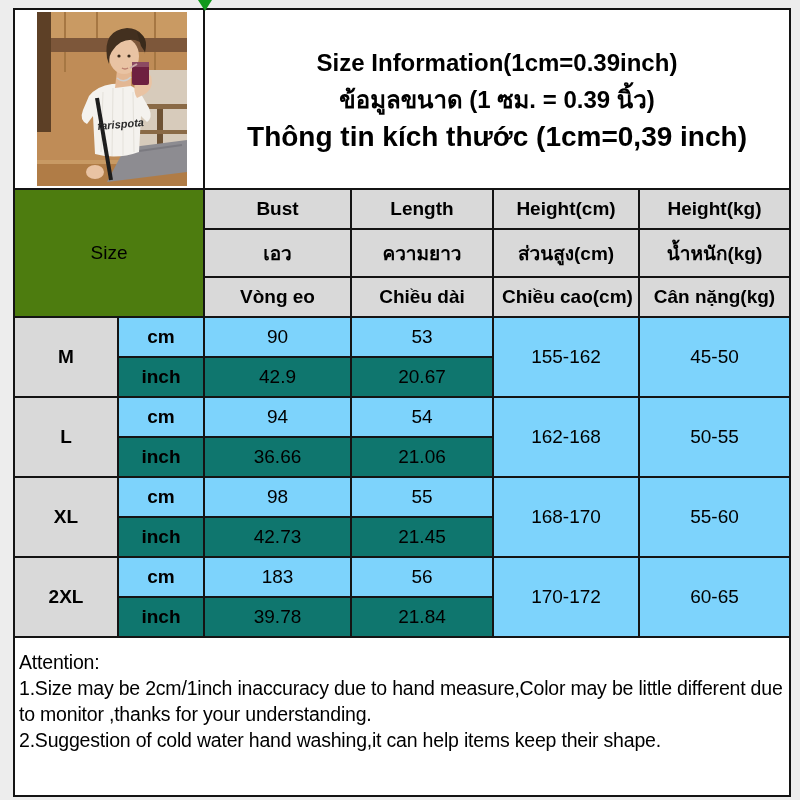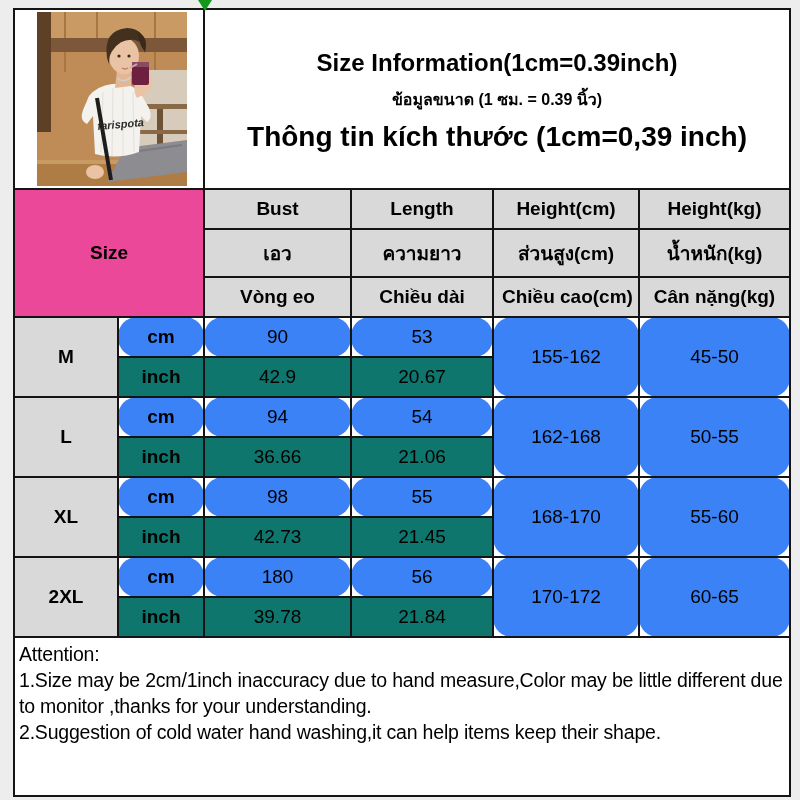--- a/index.html
+++ b/index.html
@@ -31,46 +31,46 @@
     border-right:2px solid #141414;
     position:relative;background:#fff;
   }
   .photo-cell svg{position:absolute;left:22px;top:2px;}
   .title-cell{
     flex:1;display:flex;flex-direction:column;
     align-items:center;justify-content:center;
     font-weight:bold;text-align:center;
   }
   .title-en{font-size:24px;line-height:37px;}
-  .title-th{font-size:16px;line-height:37px;}
+  .title-th{font-size:24px;line-height:37px;}
   .title-vi{font-size:28px;line-height:37px;}
   table.size-table{
     width:calc(100% + 4px);
     margin-left:-2px;
     border-collapse:collapse;
     table-layout:fixed;
   }
   table.size-table td,table.size-table th{
     border:2px solid #141414;
     text-align:center;vertical-align:middle;
     padding:8px;font-size:19px;
     overflow:hidden;white-space:nowrap;
   }
   .hdr{background:#d9d9d9;font-weight:bold;font-size:20px;}
   .hdr-th{font-size:19px;}
-  .corner{background:#ec4899;font-weight:bold;font-size:40px;}
+  .corner{background:#4d7c0f;font-weight:normal;font-size:40px;}
   .size-label{background:#d9d9d9;font-weight:bold;font-size:21px;}
   .unit{font-weight:bold;font-size:19px;}
-  .tint{background:#3b82f6;border-radius:19px;}
+  .tint{background:#7dd3fc;}
   .white{background:#0f766e;}
   .num{font-weight:normal;font-size:19px;}
   tr.hrow{height:32px;}
   tr.drow{height:40px;}
   .attention{
-    padding:3px 5px 0 4px;
+    padding:11px 5px 0 4px;
     font-size:19.5px;line-height:26px;
     letter-spacing:-0.2px;
   }
   .attention p{margin:0;}
 </style>
 </head>
 <body>
 
 <div class="green-marker"></div>
 
@@ -205,21 +205,21 @@
       </tr>
       <tr class="drow">
         <td class="unit white">inch</td>
         <td class="num white">42.73</td>
         <td class="num white">21.45</td>
       </tr>
 
       <tr class="drow">
         <td class="size-label" rowspan="2">2XL</td>
         <td class="unit tint">cm</td>
-        <td class="num tint">180</td>
+        <td class="num tint">183</td>
         <td class="num tint">56</td>
         <td class="num tint" rowspan="2">170-172</td>
         <td class="num tint" rowspan="2">60-65</td>
       </tr>
       <tr class="drow">
         <td class="unit white">inch</td>
         <td class="num white">39.78</td>
         <td class="num white">21.84</td>
       </tr>
     </tbody>

